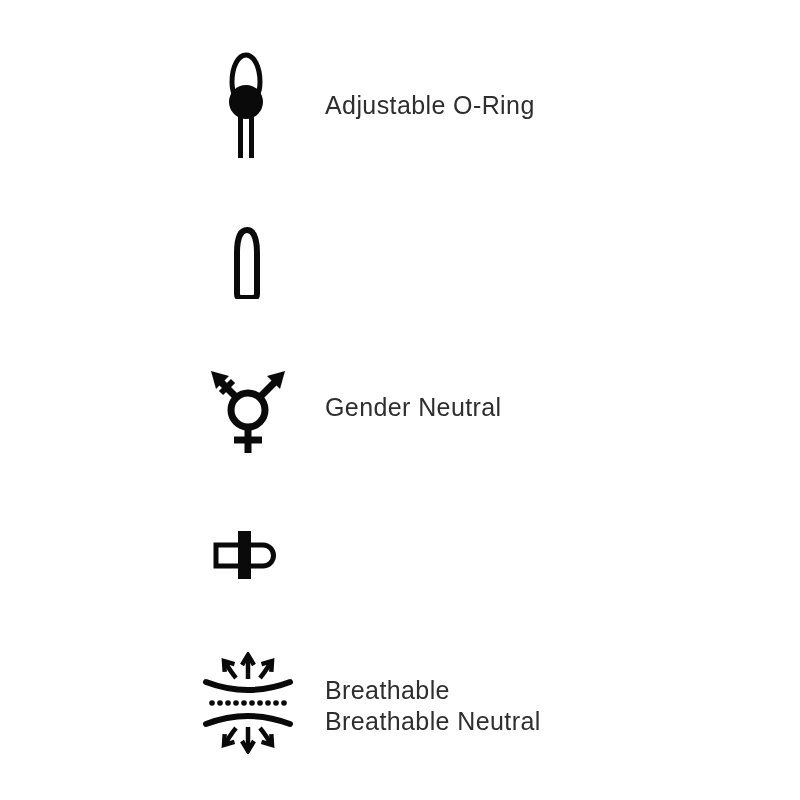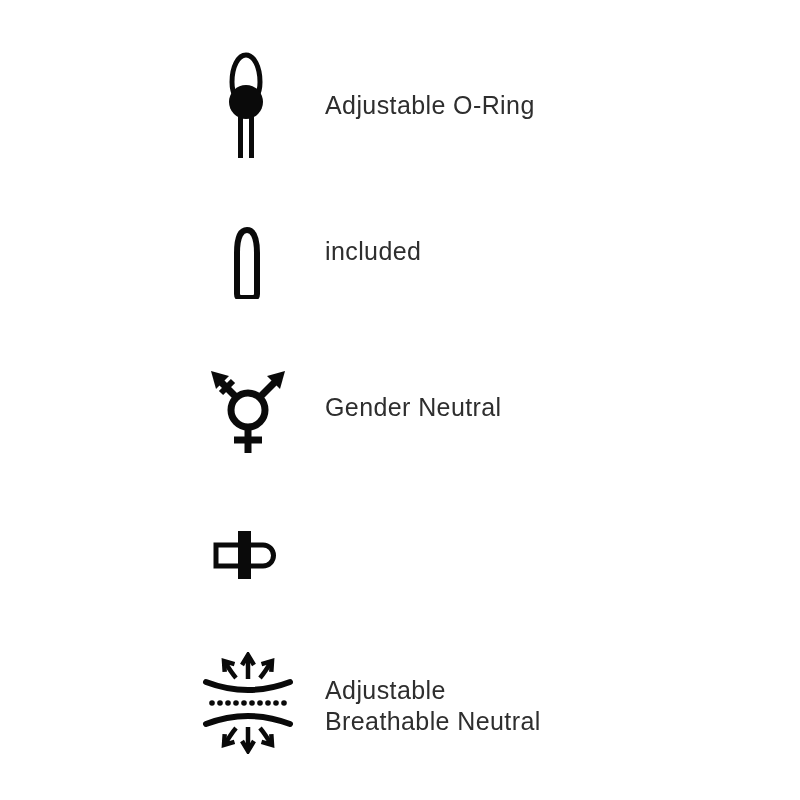--- a/index.html
+++ b/index.html
@@ -51,21 +51,20 @@
     </div>
   </section>
 
   <section class="feature-row">
     <div class="icon-box" style="left:233px; top:227px; width:28px; height:72px;">
       <svg viewBox="0 0 28 72" xmlns="http://www.w3.org/2000/svg">
         <path class="stroke" stroke-width="6" stroke-linejoin="round" d="M4,26 C4,8 9,3 14,3 C19,3 24,8 24,26 L24,67 Q24,71 20,71 L8,71 Q4,71 4,67 Z"></path>
       </svg>
     </div>
     <div class="label" style="top:236px; line-height:30px;">
-      <div>included</div>
     </div>
   </section>
 
   <section class="feature-row">
     <div class="icon-box" style="left:198px; top:356px; width:100px; height:100px;">
       <svg viewBox="0 0 100 100" xmlns="http://www.w3.org/2000/svg">
         <circle class="stroke" stroke-width="7" cx="50" cy="54" r="17"></circle>
         <path class="stroke" stroke-width="7" d="M50,71 L50,97"></path>
         <path class="stroke" stroke-width="7" d="M36,84 L64,84"></path>
         <path class="stroke" stroke-width="7" d="M61,42 L80,23"></path>
@@ -122,18 +121,18 @@
           <path d="M48,75 L48,97"></path>
             <path d="M42,89 L48,99 L54,89"></path>
           <path d="M36,76 Q31,82 25,92"></path>
             <path d="M24.7,82.1 L24,93 L34.5,89.9"></path>
           <path d="M60,76 Q65,82 71,92"></path>
             <path d="M71.3,82.1 L72,93 L61.5,89.9"></path>
         </g>
       </svg>
     </div>
     <div class="label" style="top:675px;">
-      <div>Adjustable</div>
+      <div>Breathable</div>
       <div>Breathable Neutral</div>
     </div>
   </section>
 
 </div>
 
 </body></html>

